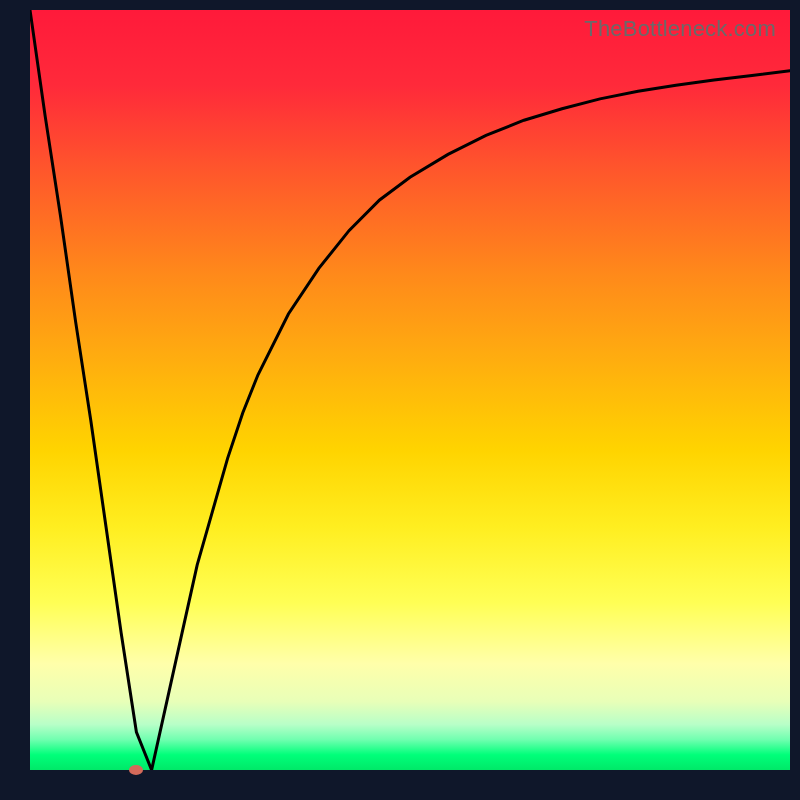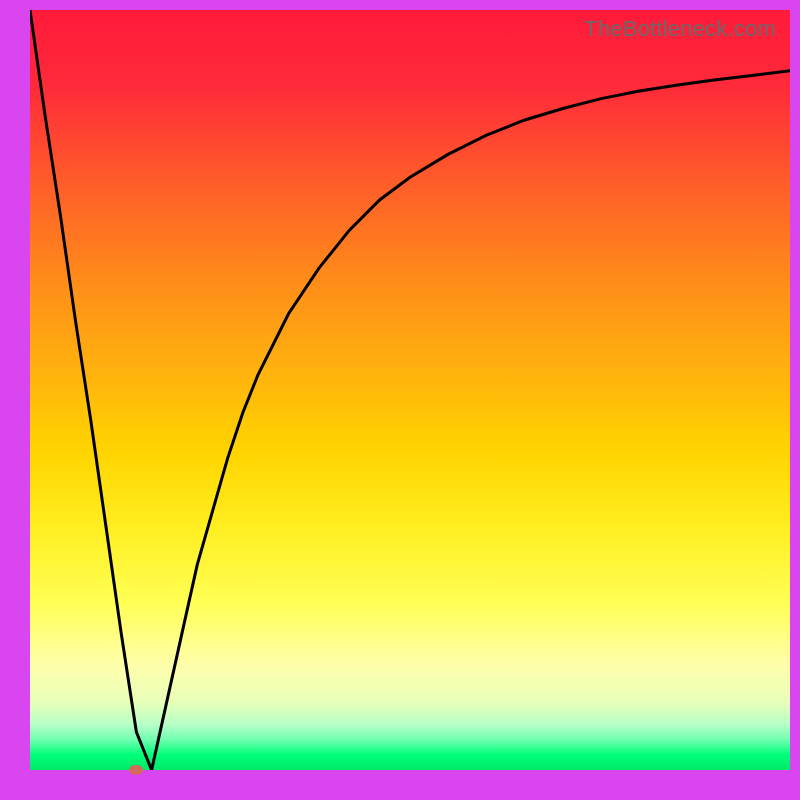--- a/index.html
+++ b/index.html
@@ -1,20 +1,20 @@
 <!DOCTYPE html>
 <html><head>
 <meta charset="utf-8">
 <style>
   * { margin: 0; padding: 0; box-sizing: border-box; }
   html, body { width: 800px; height: 800px; overflow: hidden; }
   .frame {
     width: 800px;
     height: 800px;
-    background: #d946ef;
+    background: #0f172a;
     position: relative;
   }
   .plot {
     position: absolute;
     left: 30px;
     top: 10px;
     width: 760px;
     height: 760px;
     background: linear-gradient(to bottom,
       #ff1a3a 0%,

